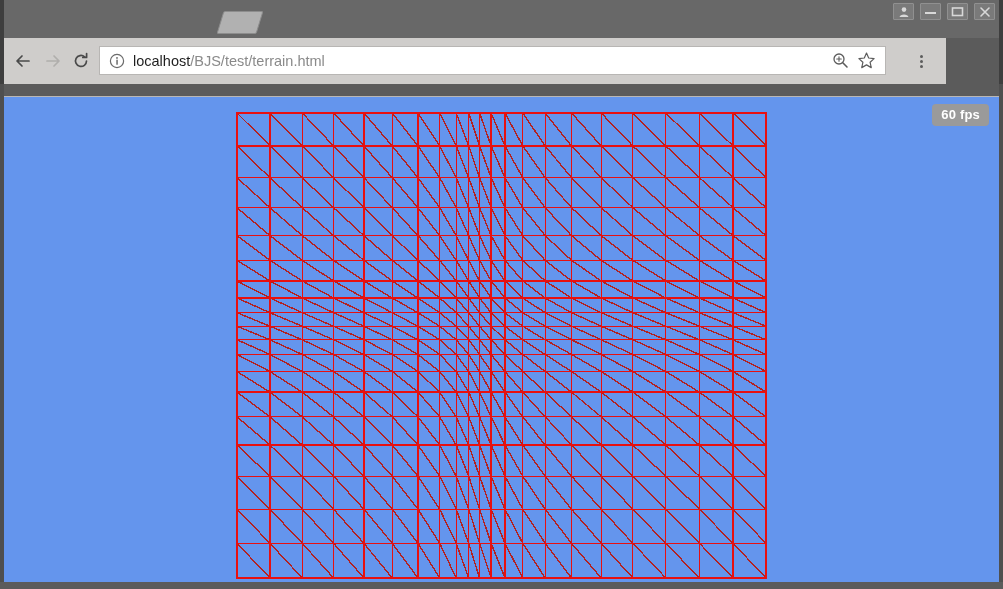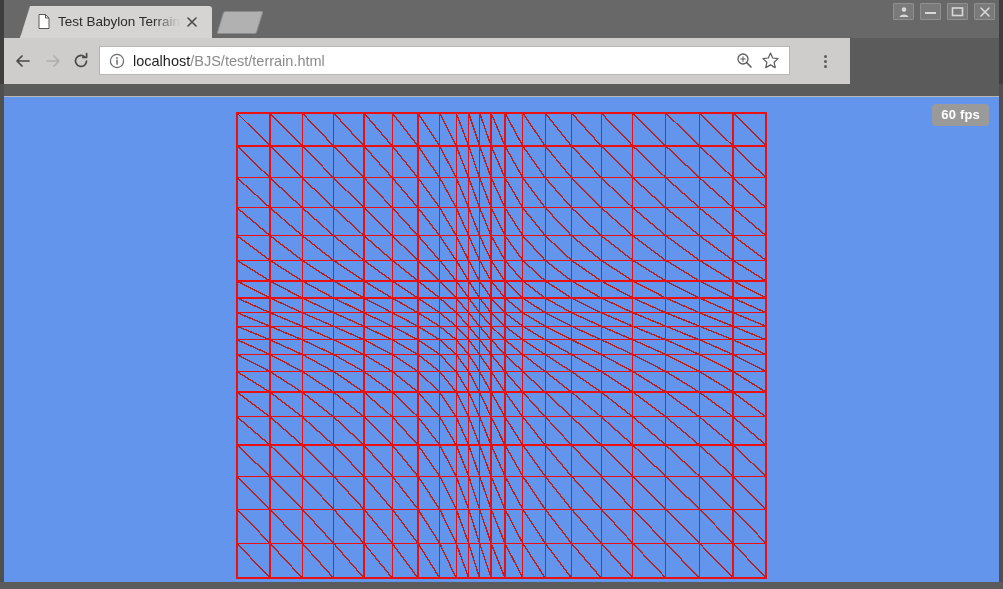--- a/index.html
+++ b/index.html
@@ -119,21 +119,21 @@
     align-items: center;
     justify-content: center;
     cursor: pointer;
     border-radius: 1px;
   }
 
   
   #toolbar {
     position: absolute;
     left: 0; top: 38px;
-    width: 850px;
+    width: 946px;
     height: 46px;
     background: #cfcdcb;
     box-sizing: border-box;
     padding-left: 20px;
   }
 
   .nav-btn {
     position: absolute;
     top: 10px;
     width: 26px;
@@ -253,30 +253,20 @@
   #frame-border-top-l  { position:absolute; left:0;   top:0;     width:4px;  height:84px; background:#3e3e3e; }
   #frame-border-top-r  { position:absolute; right:0;  top:0;     width:4px;  height:84px; background:#3e3e3e; }
 </style>
 </head>
 <body>
 
 <div id="browser-window">
 
   <div id="tab-strip">
 
-    <div id="tab-active">
-      <svg class="tab-favicon" viewBox="0 0 12 15">
-        <path d="M1 0.5 H7.5 L11 4 V14.5 H1 Z" fill="#ffffff" stroke="#5a5a5a" stroke-width="1"></path>
-        <path d="M7.5 0.5 V4 H11" fill="none" stroke="#5a5a5a" stroke-width="1"></path>
-      </svg>
-      <div class="tab-title">Test Babylon Terrain</div>
-      <svg class="tab-close" viewBox="0 0 16 16">
-        <path d="M4 4 L12 12 M12 4 L4 12" stroke="#4a4a4a" stroke-width="1.6" stroke-linecap="round"></path>
-      </svg>
-    </div>
 
     <div id="new-tab-button"></div>
 
     <div id="window-buttons">
       <div class="win-btn">
         <svg width="12" height="12" viewBox="0 0 12 12">
           <circle cx="6" cy="3.6" r="2.3" fill="#d8d8d8"></circle>
           <path d="M1.6 11 C1.6 7.6 10.4 7.6 10.4 11 Z" fill="#d8d8d8"></path>
         </svg>
       </div>

